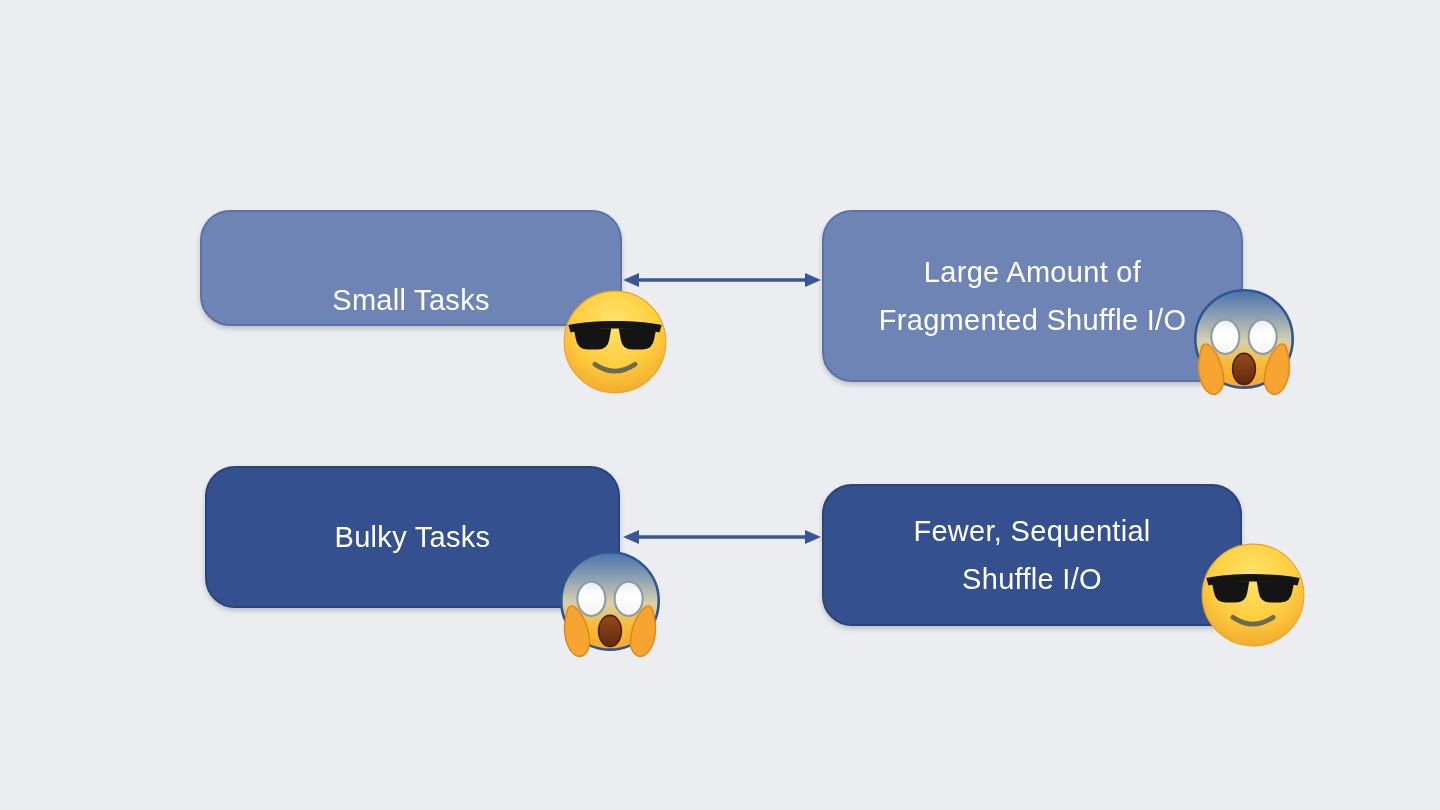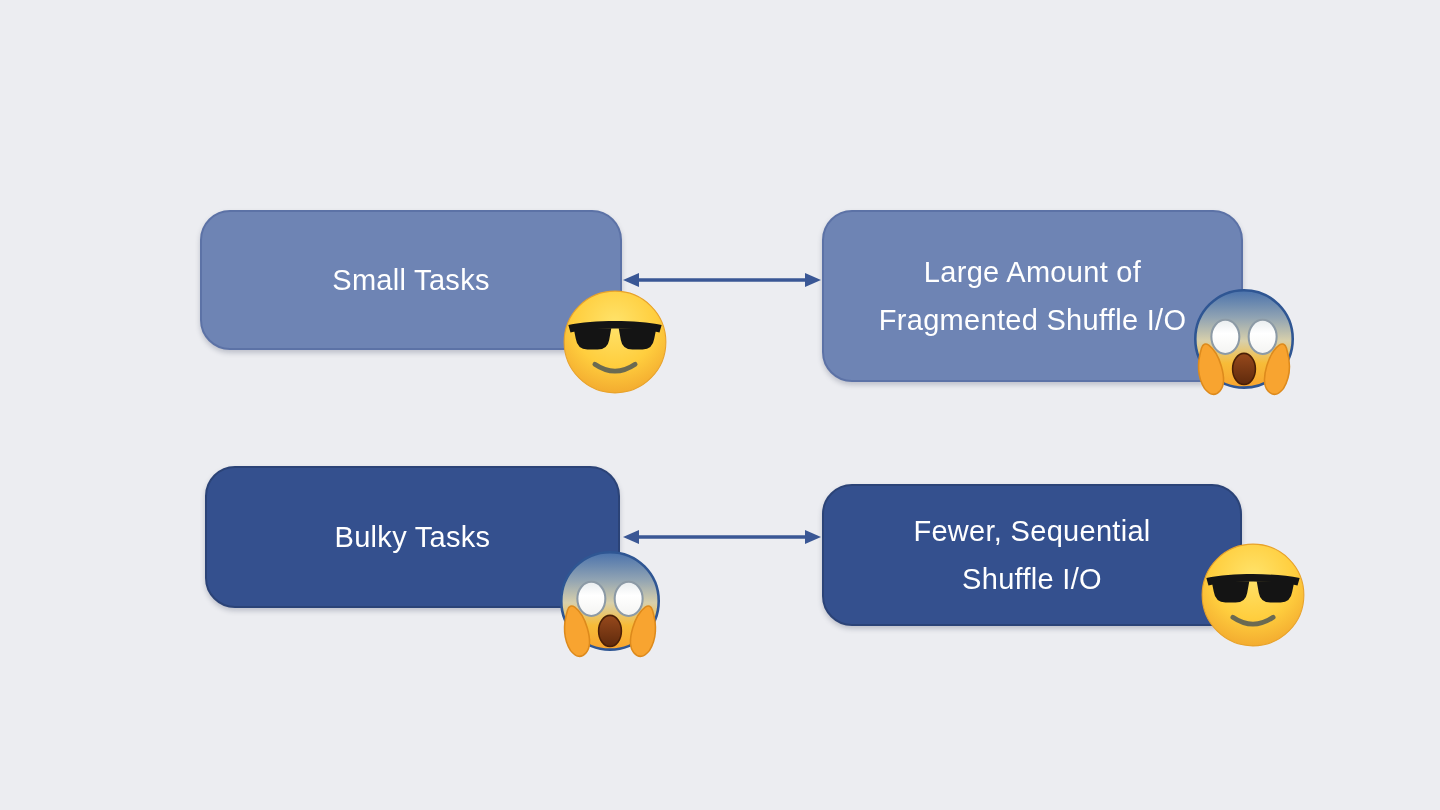--- a/index.html
+++ b/index.html
@@ -16,21 +16,21 @@
   }
   .box.light{background:var(--light-box-fill,#6E84B4);border:2px solid var(--light-box-border,#5C72A6);}
   .box.dark{background:var(--dark-box-fill,#34508E);border:2px solid var(--dark-box-border,#2B4377);}
   .box-label{
     color:var(--box-text,#FFFFFF);font-size:29px;line-height:48px;
     white-space:pre-line;font-weight:400;letter-spacing:.3px;padding:0 14px;
   }
   .arrow{position:absolute;color:var(--arrow,#3A5795);}
   .emoji{position:absolute;z-index:5;}
   
-  .box-small{left:200px;top:210px;width:422px;height:140px;}
+  .box-small{left:200px;top:210px;width:422px;height:116px;align-items:flex-end;}
   .box-fragmented{left:822px;top:210px;width:421px;height:172px;}
   .box-bulky{left:205px;top:466px;width:415px;height:142px;text-align:center;}
   .box-sequential{left:822px;top:484px;width:420px;height:142px;}
   .arrow-top{left:622px;top:271px;}
   .arrow-bottom{left:622px;top:528px;}
   .emoji-sun-top{left:562px;top:289px;width:106px;height:106px;}
   .emoji-scream-top{left:1192px;top:285px;width:104px;height:114px;}
   .emoji-scream-bottom{left:558px;top:547px;width:104px;height:114px;}
   .emoji-sun-bottom{left:1200px;top:542px;width:106px;height:106px;}
 </style>

